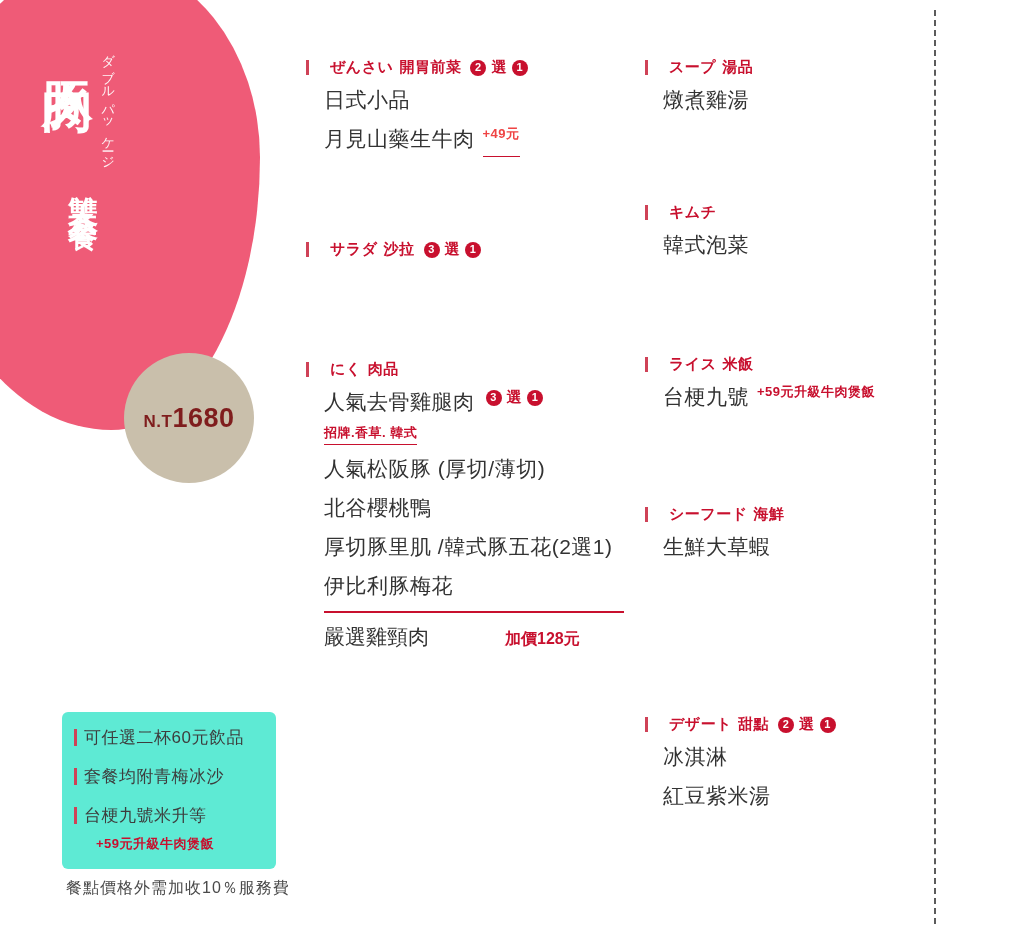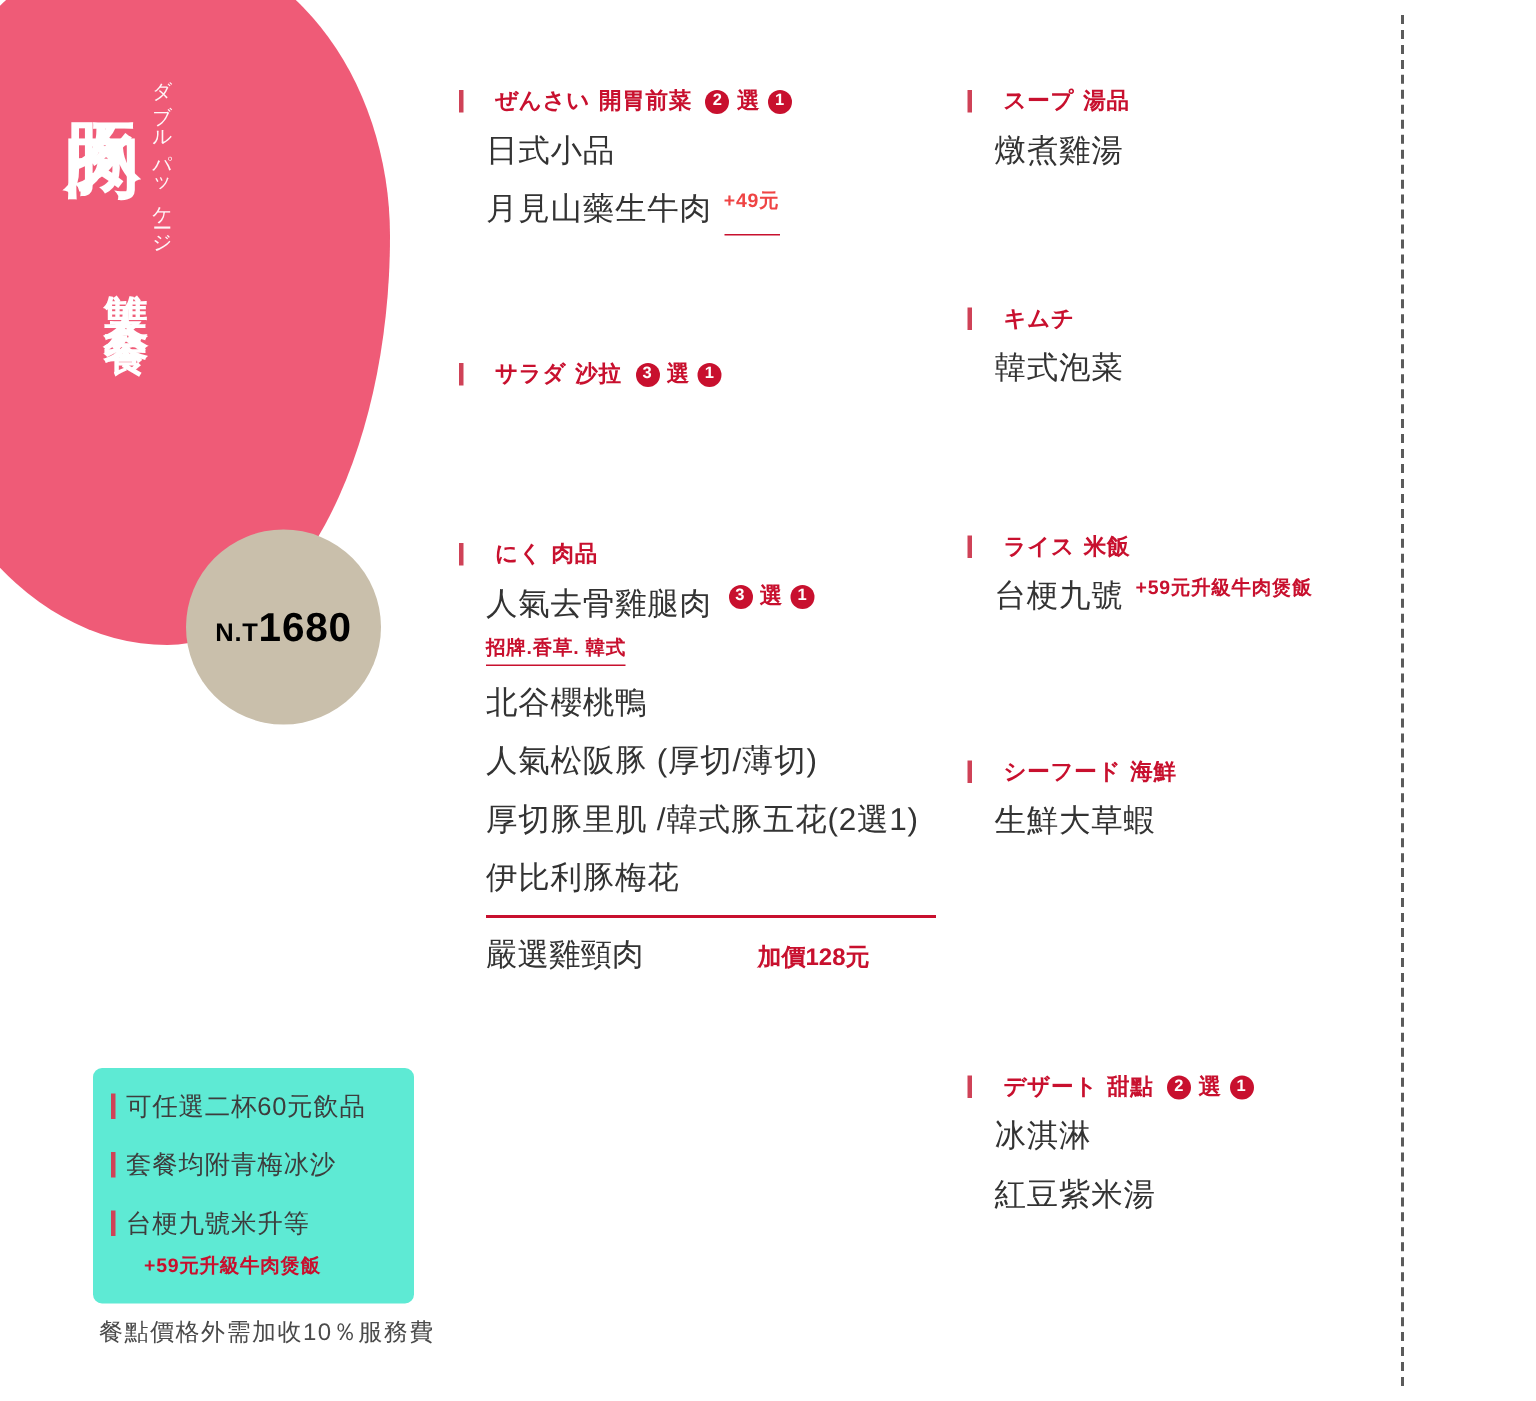--- a/index.html
+++ b/index.html
@@ -78,21 +78,21 @@
     position: absolute;
     left: 124px;
     top: 353px;
     width: 130px;
     height: 130px;
     border-radius: 50%;
     background: #c9bfab;
     display: flex;
     align-items: center;
     justify-content: center;
-    color: #000000;
+    color: #7f1d1d;
   }
   .price-text {
     font-size: 17px;
     font-weight: bold;
     letter-spacing: .5px;
   }
   .price-text .big {
     font-size: 27px;
     font-weight: bold;
   }
@@ -340,24 +340,24 @@
         <span class="inline-choice">
           <span class="circ">3</span>
           <span class="pick-word">選</span>
           <span class="circ">1</span>
         </span>
       </div>
       <div class="opts-row">
         <span class="opts" style="margin:0;">招牌.香草. 韓式</span>
       </div>
       <div class="item">
+        <span>人氣松阪豚 (厚切/薄切)</span>
+      </div>
+      <div class="item">
         <span>北谷櫻桃鴨</span>
-      </div>
-      <div class="item">
-        <span>人氣松阪豚 (厚切/薄切)</span>
       </div>
       <div class="item">
         <span>厚切豚里肌 /韓式豚五花(2選1)</span>
       </div>
       <div class="item">
         <span>伊比利豚梅花</span>
       </div>
       <div class="divider"></div>
       <div class="item-row-price">
         <span>嚴選雞頸肉</span>

